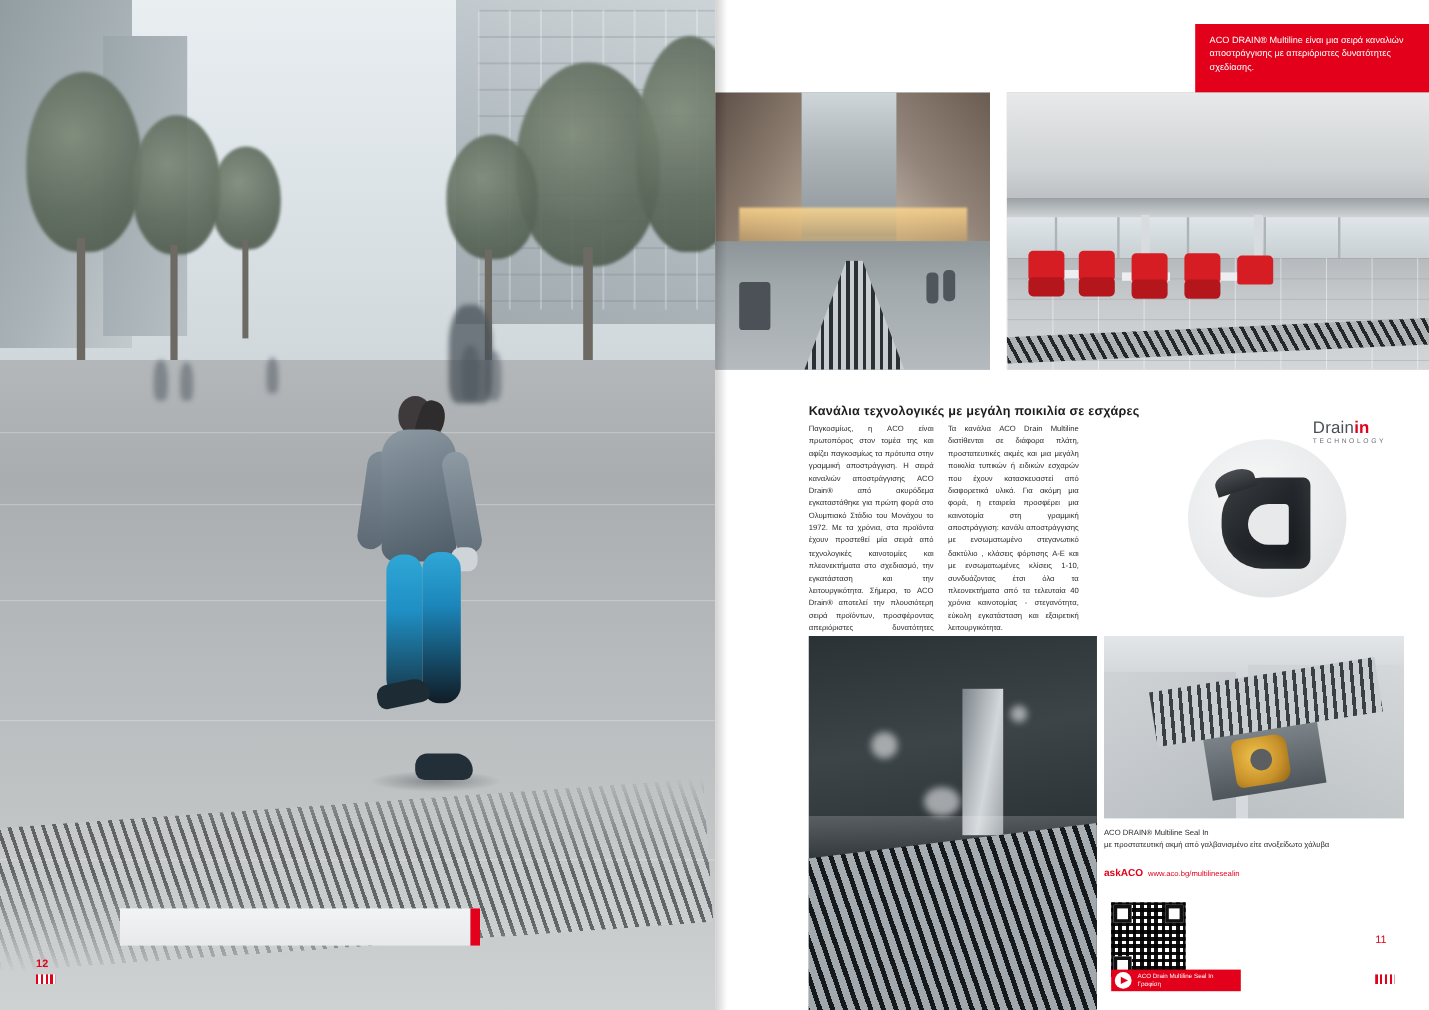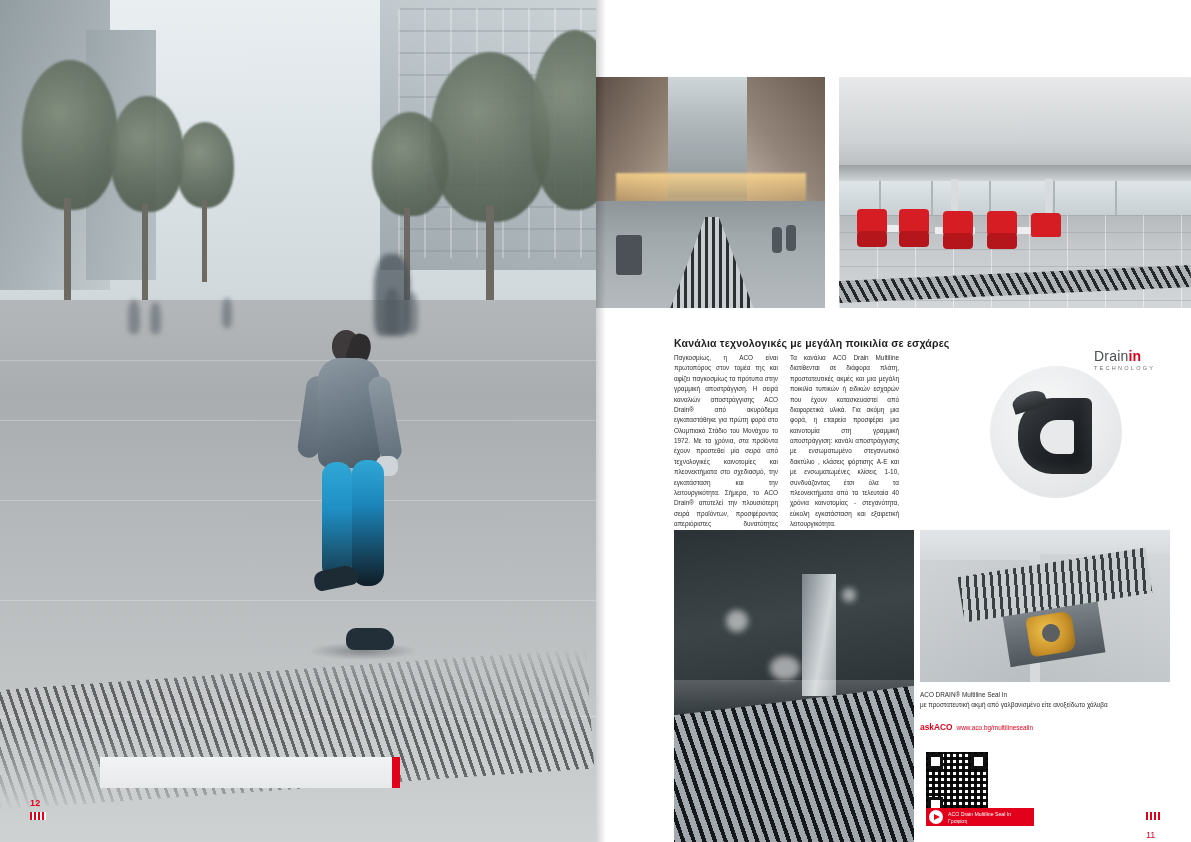--- a/index.html
+++ b/index.html
@@ -284,21 +284,21 @@
     border-radius: 50%; background: #fff;
   }
   .video-pill .play::after {
     content: ""; position: absolute; left: 5px; top: 3.5px;
     border-left: 6px solid #e2001a;
     border-top: 3.5px solid transparent;
     border-bottom: 3.5px solid transparent;
   }
 
   .folio-right {
-    position: absolute; left: 550px; top: 830px; color: #e2001a;
+    position: absolute; left: 550px; top: 778px; color: #e2001a;
     font-size: 9px; font-weight: normal;
   }
   .folio-bars-r {
     position: absolute; left: 550px; top: 812px; width: 16px; height: 8px;
     background: repeating-linear-gradient(90deg, #e2001a 0 2px, #ffffff 2px 4px);
   }
   .gutter-shadow {
     position: absolute; left: 596px; top: 0; width: 10px; height: 842px;
     background: linear-gradient(90deg, rgba(0,0,0,.18), rgba(0,0,0,0));
     pointer-events: none;
@@ -359,20 +359,24 @@
 
   <div class="caption-band"></div>
   <div class="caption-accent"></div>
 
   <div class="folio-left">12</div>
   <div class="folio-bars-l"></div>
 </div>
 
 <div class="right-page">
 
+  <div class="red-note">
+    <span>ACO DRAIN® Multiline είναι μια σειρά καναλιών αποστράγγισης με απεριόριστες δυνατότητες σχεδίασης.</span>
+    <span class="notch"></span>
+  </div>
 
   <div class="photo photo-a">
     <div class="pa-sky"></div>
     <div class="pa-fac-l"></div>
     <div class="pa-fac-r"></div>
     <div class="pa-shops"></div>
     <div class="pa-ground"></div>
     <div class="pa-grate"></div>
     <div class="pa-bin"></div>
     <div class="pa-ped" style="left:176px; top:150px;"></div>

